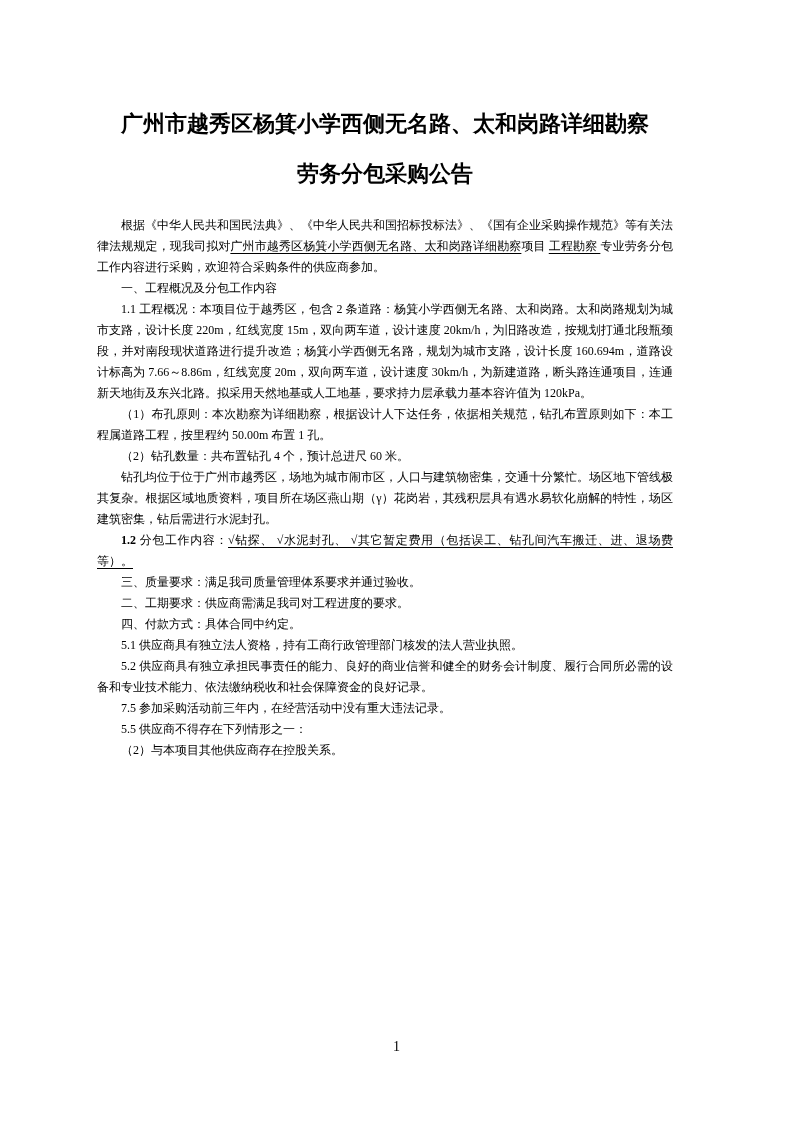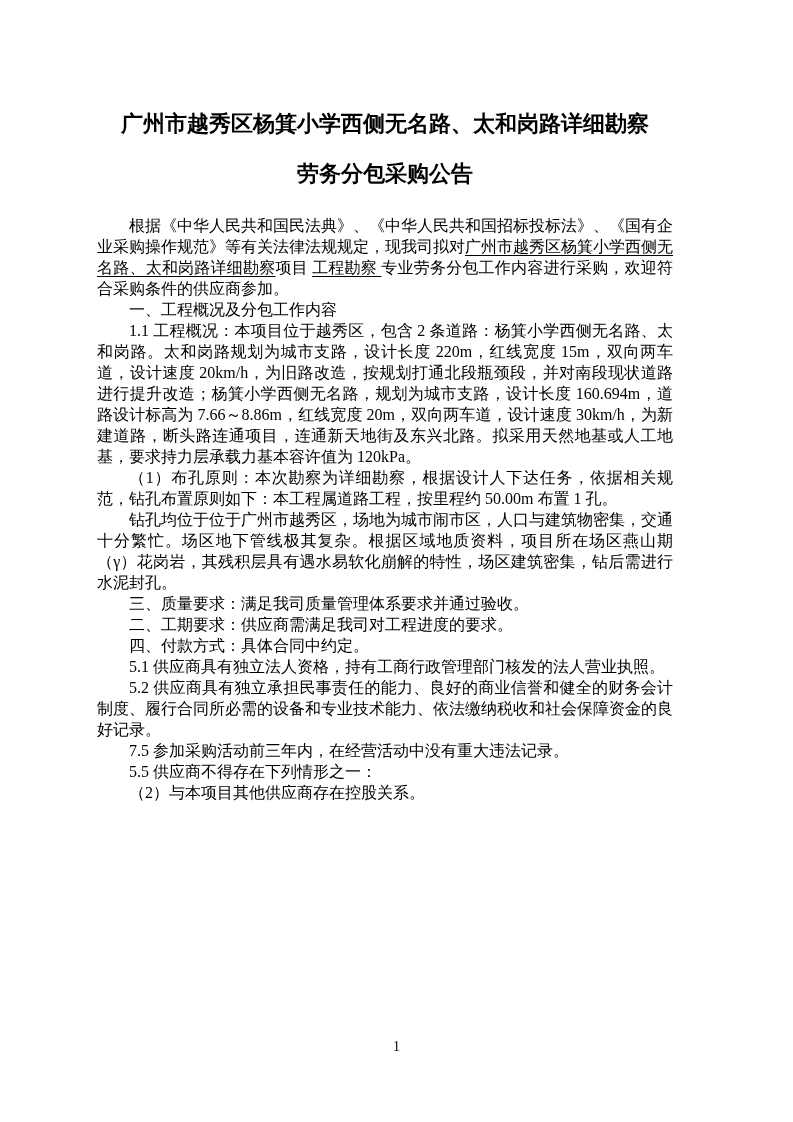--- a/index.html
+++ b/index.html
@@ -20,21 +20,21 @@
     font-size: 22px;
     line-height: 30px;
   }
   .doc-title .t-line1 { display: block; margin-bottom: 20px; }
   .doc-title .t-line2 { display: block; }
   .doc-body {
     margin-top: 26px;
   }
   .para {
     margin: 0;
-    font-size: 16px;
+    font-size: 12px;
     line-height: 21px;
     text-align: justify;
     text-indent: 2em;
     text-justify: inter-ideograph;
   }
   .para .u {
     text-decoration: underline;
     text-underline-offset: 3px;
   }
   .para .b { font-weight: bold; }
@@ -56,21 +56,23 @@
     <span class="t-line1">广州市越秀区杨箕小学西侧无名路、太和岗路详细勘察</span>
     <span class="t-line2">劳务分包采购公告</span>
   </h1>
 
   <div class="doc-body">
 
   <p class="para"><span>根据《中华人民共和国民法典》、《中华人民共和国招标投标法》、《国有企业采购操作规范》等有关法律法规规定，现我司拟对</span><span class="u">广州市越秀区杨箕小学西侧无名路、太和岗路详细勘察</span><span>项目 </span><span class="u">工程勘察 </span><span>专业劳务分包工作内容进行采购，欢迎符合采购条件的供应商参加。</span></p>
       <p class="para"><span>一、工程概况及分包工作内容</span></p>
       <p class="para"><span>1.1 工程概况：本项目位于越秀区，包含 2 条道路：杨箕小学西侧无名路、太和岗路。太和岗路规划为城市支路，设计长度 220m，红线宽度 15m，双向两车道，设计速度 20km/h，为旧路改造，按规划打通北段瓶颈段，并对南段现状道路进行提升改造；杨箕小学西侧无名路，规划为城市支路，设计长度 160.694m，道路设计标高为 7.66～8.86m，红线宽度 20m，双向两车道，设计速度 30km/h，为新建道路，断头路连通项目，连通新天地街及东兴北路。拟采用天然地基或人工地基，要求持力层承载力基本容许值为 120kPa。</span></p>
       <p class="para"><span>（1）布孔原则：本次勘察为详细勘察，根据设计人下达任务，依据相关规范，钻孔布置原则如下：本工程属道路工程，按里程约 50.00m 布置 1 孔。</span></p>
+      <p class="para"><span>（2）钻孔数量：共布置钻孔 4 个，预计总进尺 60 米。</span></p>
       <p class="para"><span>钻孔均位于位于广州市越秀区，场地为城市闹市区，人口与建筑物密集，交通十分繁忙。场区地下管线极其复杂。根据区域地质资料，项目所在场区燕山期（γ）花岗岩，其残积层具有遇水易软化崩解的特性，场区建筑密集，钻后需进行水泥封孔。</span></p>
+      <p class="para"><span class="b">1.2</span><span> 分包工作内容：</span><span class="u">√钻探、 √水泥封孔、 √其它暂定费用（包括误工、钻孔间汽车搬迁、进、退场费等）。</span></p>
       <p class="para"><span>三、质量要求：满足我司质量管理体系要求并通过验收。</span></p>
       <p class="para"><span>二、工期要求：供应商需满足我司对工程进度的要求。</span></p>
       <p class="para"><span>四、付款方式：具体合同中约定。</span></p>
       <p class="para"><span>5.1 供应商具有独立法人资格，持有工商行政管理部门核发的法人营业执照。</span></p>
       <p class="para"><span>5.2 供应商具有独立承担民事责任的能力、良好的商业信誉和健全的财务会计制度、履行合同所必需的设备和专业技术能力、依法缴纳税收和社会保障资金的良好记录。</span></p>
       <p class="para"><span>7.5 参加采购活动前三年内，在经营活动中没有重大违法记录。</span></p>
       <p class="para"><span>5.5 供应商不得存在下列情形之一：</span></p>
       <p class="para"><span>（2）与本项目其他供应商存在控股关系。</span></p>
     </div>
 

